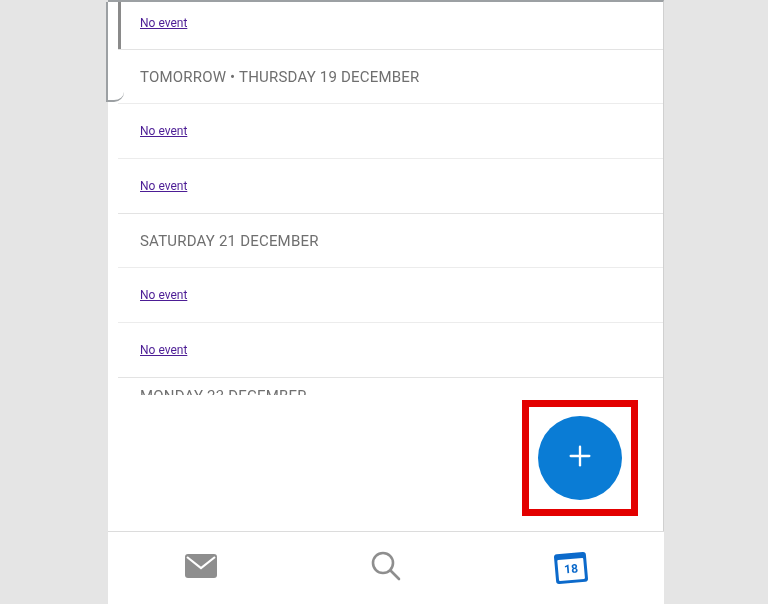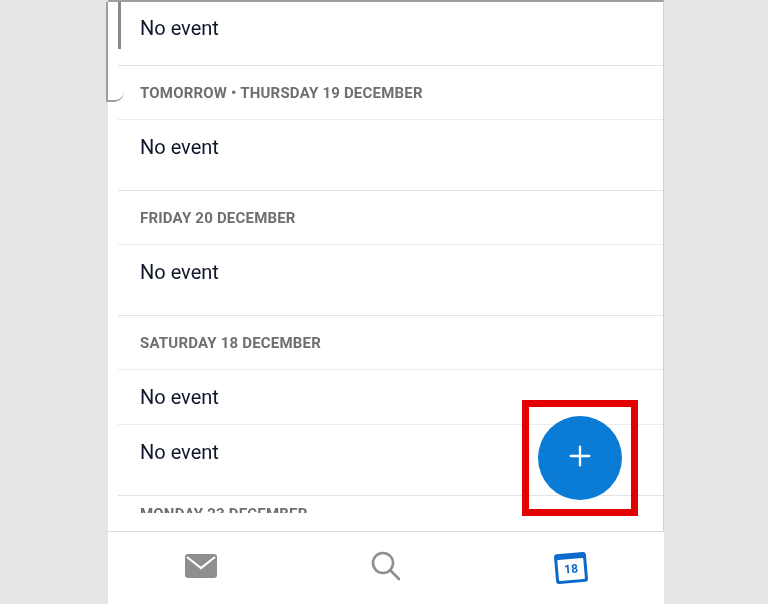--- a/index.html
+++ b/index.html
@@ -40,40 +40,40 @@
     bottom: 73px;
     overflow: hidden;
   }
   .day-header {
     height: 54px;
     border-top: 1px solid #e3e3e3;
     padding-left: 22px;
     display: flex;
     align-items: center;
     font-size: 15px;
-    font-weight: 700;
+    font-weight: 400;
     letter-spacing: 0.2px;
     color: #6f6f6f;
-    margin-top: 16px;
   }
   .day-header.partial {
     height: 18px;
     align-items: flex-end;
     overflow: hidden;
     padding-bottom: 0;
   }
   .day-header.partial span { transform: translateY(10px); }
   .event-row {
     height: 55px;
     border-top: 1px solid #ececec;
     padding-left: 22px;
     display: flex;
     align-items: center;
-    font-size: 20px;
-    color: #0f172a;
+    font-size: 12px;
+    color: #4c1d95;
+    text-decoration: underline;
   }
   .event-row.first {
     border-top: none;
     border-left: 3px solid #8a8a8a;
     margin-left: 0;
     padding-left: 19px;
     height: 47px;
     align-items: flex-start;
     padding-top: 14px;
   }
@@ -157,29 +157,26 @@
       <span>No event</span>
     </div>
 
     <div class="day-header">
       <span>TOMORROW • THURSDAY 19 DECEMBER</span>
     </div>
     <div class="event-row">
       <span>No event</span>
     </div>
 
+    <div class="event-row">
+      <span>No event</span>
+    </div>
+
     <div class="day-header">
-      <span>FRIDAY 20 DECEMBER</span>
-    </div>
-    <div class="event-row">
-      <span>No event</span>
-    </div>
-
-    <div class="day-header">
-      <span>SATURDAY 18 DECEMBER</span>
+      <span>SATURDAY 21 DECEMBER</span>
     </div>
     <div class="event-row">
       <span>No event</span>
     </div>
 
     <div class="event-row">
       <span>No event</span>
     </div>
 
     <div class="day-header partial">

